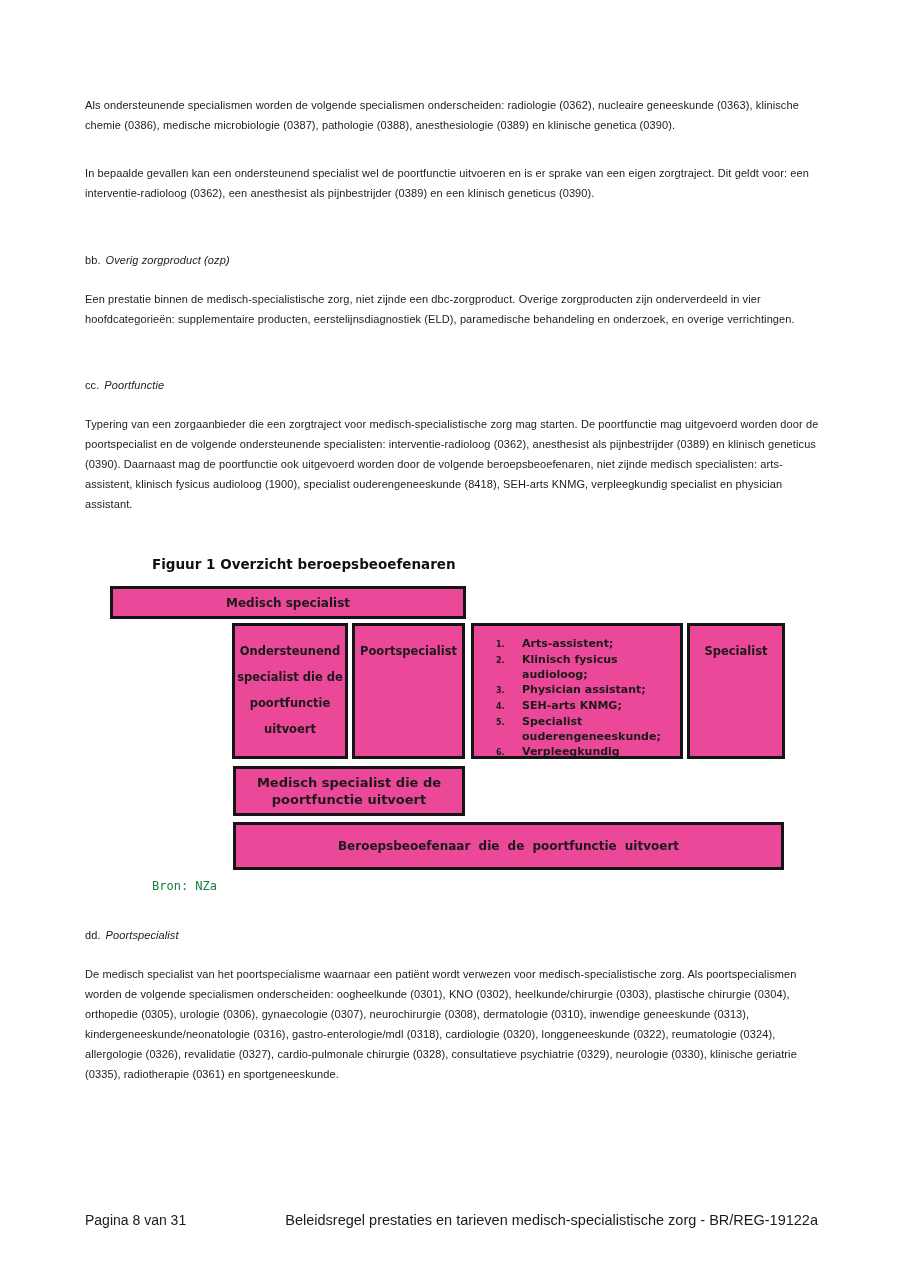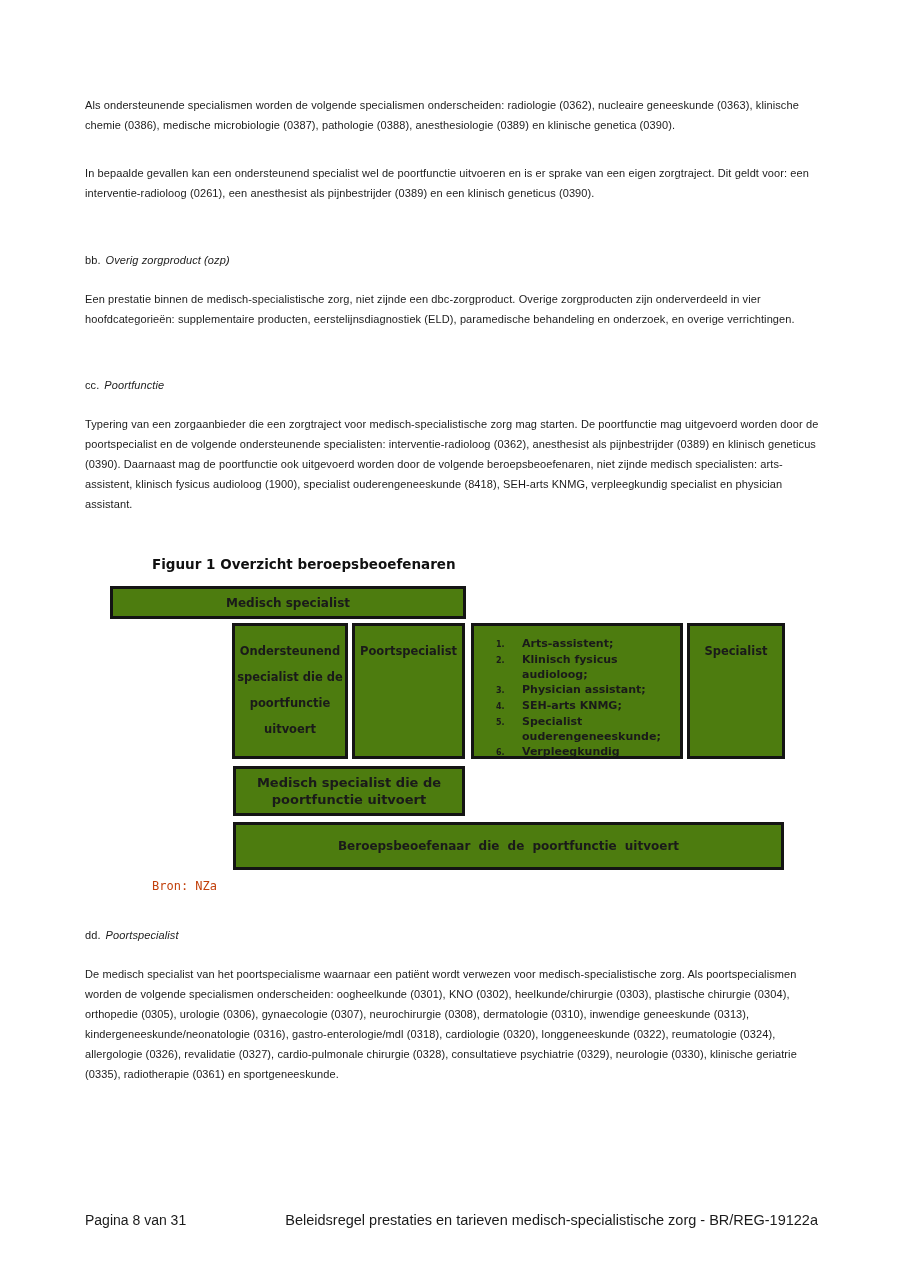--- a/index.html
+++ b/index.html
@@ -21,58 +21,58 @@
   .heading .htitle{font-style:italic;}
   
   .figtitle{
     position:absolute;left:152px;top:556px;
     font-family:"DejaVu Sans", sans-serif;
     font-weight:bold;font-size:13.5px;color:#111;
   }
   .fbox{
     position:absolute;
     box-sizing:border-box;
-    background:#4d7c0f;
+    background:#ec4899;
     border:3px solid #141414;
     font-family:"DejaVu Sans", sans-serif;
     font-weight:bold;
     color:#1a1a1a;
     text-align:center;
     overflow:hidden;
   }
   .fbox.toprow{display:flex;align-items:center;justify-content:center;font-size:12px;}
   .fbox.cell{font-size:11.5px;line-height:26px;padding-top:12px;}
   .fbox.listcell{text-align:left;font-size:11px;line-height:15px;padding:10px 6px 0 22px;}
   .listrow{display:flex;align-items:flex-start;margin-bottom:0;}
   .listrow .num{font-size:8px;width:26px;flex:0 0 26px;text-align:left;padding-top:1px;}
   .listrow .itemtext{flex:1;}
   .fbox.mspbox{font-size:13px;line-height:17px;display:flex;flex-direction:column;justify-content:center;}
   .fbox.bbbox{display:flex;align-items:center;justify-content:center;font-size:12px;word-spacing:4px;}
   .figsource{
     position:absolute;left:152px;top:879px;
     font-family:"DejaVu Sans Mono", monospace;
-    font-size:12px;color:#c2410c;
+    font-size:12px;color:#15803d;
   }
   
   .footer-left{
     position:absolute;left:85px;top:1212px;
     font-size:14px;
   }
   .footer-right{
     position:absolute;right:82px;top:1212px;
     font-size:14.5px;text-align:right;
   }
 </style>
 </head>
 <body>
 
 <div class="page">
 
   <p class="textblock" style="top:84px;">Als ondersteunende specialismen worden de volgende specialismen onderscheiden: radiologie (0362), nucleaire geneeskunde (0363), klinische chemie (0386), medische microbiologie (0387), pathologie (0388), anesthesiologie (0389) en klinische genetica (0390).</p>
-  <p class="textblock" style="top:152px;">In bepaalde gevallen kan een ondersteunend specialist wel de poortfunctie uitvoeren en is er sprake van een eigen zorgtraject. Dit geldt voor: een interventie-radioloog (0261), een anesthesist als pijnbestrijder (0389) en een klinisch geneticus (0390).</p>
+  <p class="textblock" style="top:152px;">In bepaalde gevallen kan een ondersteunend specialist wel de poortfunctie uitvoeren en is er sprake van een eigen zorgtraject. Dit geldt voor: een interventie-radioloog (0362), een anesthesist als pijnbestrijder (0389) en een klinisch geneticus (0390).</p>
 
   <div class="textblock heading" style="top:250px;">
     <span class="prefix">bb.</span><span class="htitle">Overig zorgproduct (ozp)</span>
   </div>
   <p class="textblock" style="top:278px;">Een prestatie binnen de medisch-specialistische zorg, niet zijnde een dbc-zorgproduct. Overige zorgproducten zijn onderverdeeld in vier hoofdcategorieën: supplementaire producten, eerstelijnsdiagnostiek (ELD), paramedische behandeling en onderzoek, en overige verrichtingen.</p>
 
   <div class="textblock heading" style="top:375px;">
     <span class="prefix">cc.</span><span class="htitle">Poortfunctie</span>
   </div>
   <p class="textblock" style="top:403px;">Typering van een zorgaanbieder die een zorgtraject voor medisch-specialistische zorg mag starten. De poortfunctie mag uitgevoerd worden door de poortspecialist en de volgende ondersteunende specialisten: interventie-radioloog (0362), anesthesist als pijnbestrijder (0389) en klinisch geneticus (0390). Daarnaast mag de poortfunctie ook uitgevoerd worden door de volgende beroepsbeoefenaren, niet zijnde medisch specialisten: arts-assistent, klinisch fysicus audioloog (1900), specialist ouderengeneeskunde (8418), SEH-arts KNMG, verpleegkundig specialist en physician assistant.</p>

